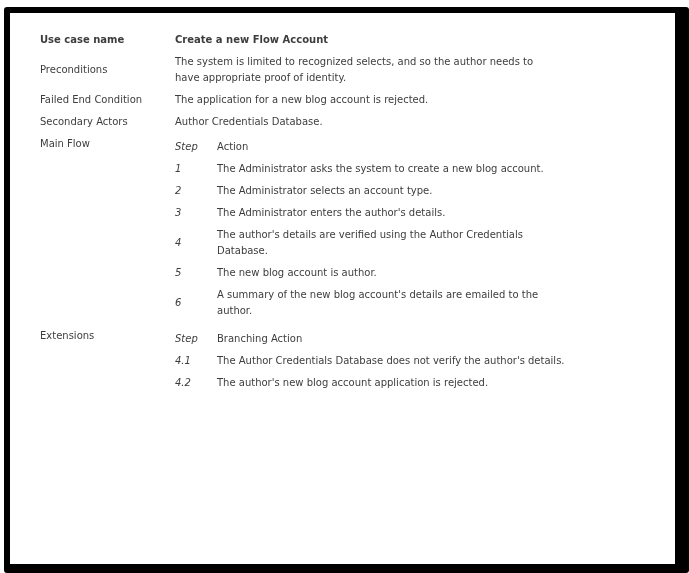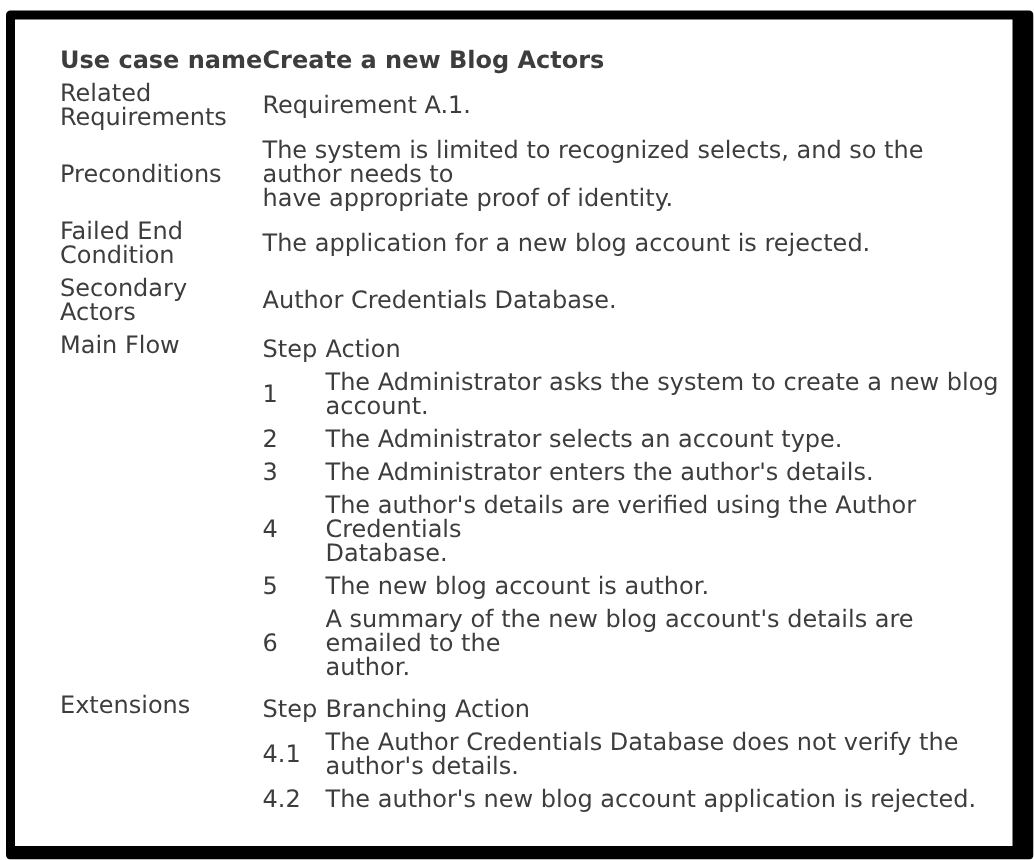--- a/index.html
+++ b/index.html
@@ -25,57 +25,52 @@
     border-color: var(--frame);
     border-width: 6px 14px 9px 6px;
     border-radius: 3px;
   }
   table.uc {
     border-collapse: collapse;
     margin: 16px 0 0 30px;
     table-layout: fixed;
   }
   table.uc td, table.steps td {
-    font-size: 16px;
+    font-size: 10px;
     line-height: 16px;
     color: var(--text);
     vertical-align: middle;
     padding: 3px 0;
     box-sizing: border-box;
   }
   td.label {
     width: 135px;
     padding-right: 8px;
     white-space: pre-line;
   }
   td.value {
     width: 496px;
     white-space: pre-line;
   }
   tr.header-row td { font-weight: bold; }
   td.label.top { vertical-align: top; }
   td.steps-cell { padding: 0; }
   table.steps { border-collapse: collapse; width: 496px; table-layout: fixed; }
-  td.step-num { width: 42px; }
+  td.step-num { width: 42px; font-style: italic; }
   td.step-action { width: 454px; white-space: pre-line; margin-top: 16px; }
 </style>
 </head>
 <body>
 
 <div class="frame">
   <table class="uc">
     <tbody id="uc-body">
         <tr class="header-row">
           <td class="label">Use case name</td>
-          <td class="value">Create a new Blog Actors</td>
-        </tr>
-        <tr>
-          <td class="label">Related
-Requirements</td>
-          <td class="value">Requirement A.1.</td>
+          <td class="value">Create a new Flow Account</td>
         </tr>
         <tr>
           <td class="label">Preconditions</td>
           <td class="value">The system is limited to recognized selects, and so the author needs to
 have appropriate proof of identity.</td>
         </tr>
         <tr>
           <td class="label">Failed End Condition</td>
           <td class="value">The application for a new blog account is rejected.</td>
         </tr>

